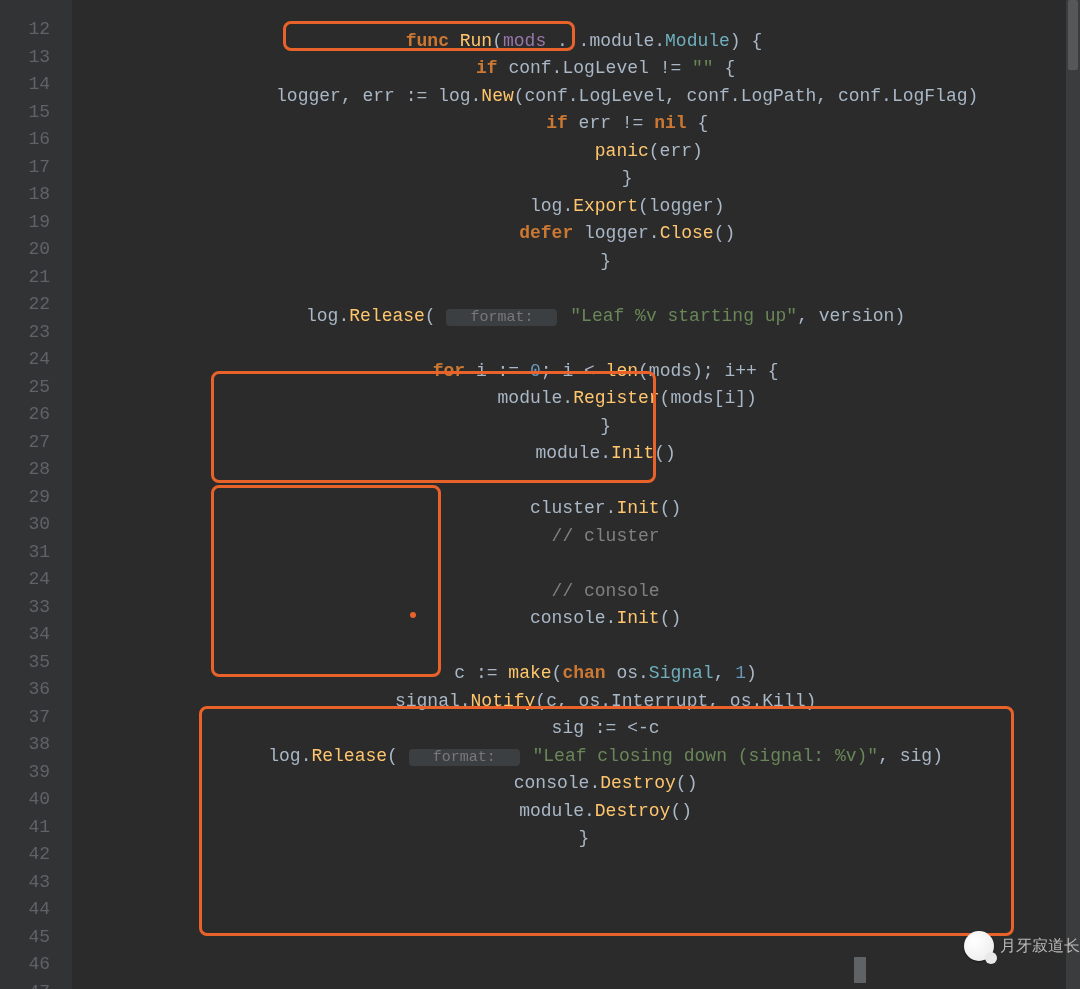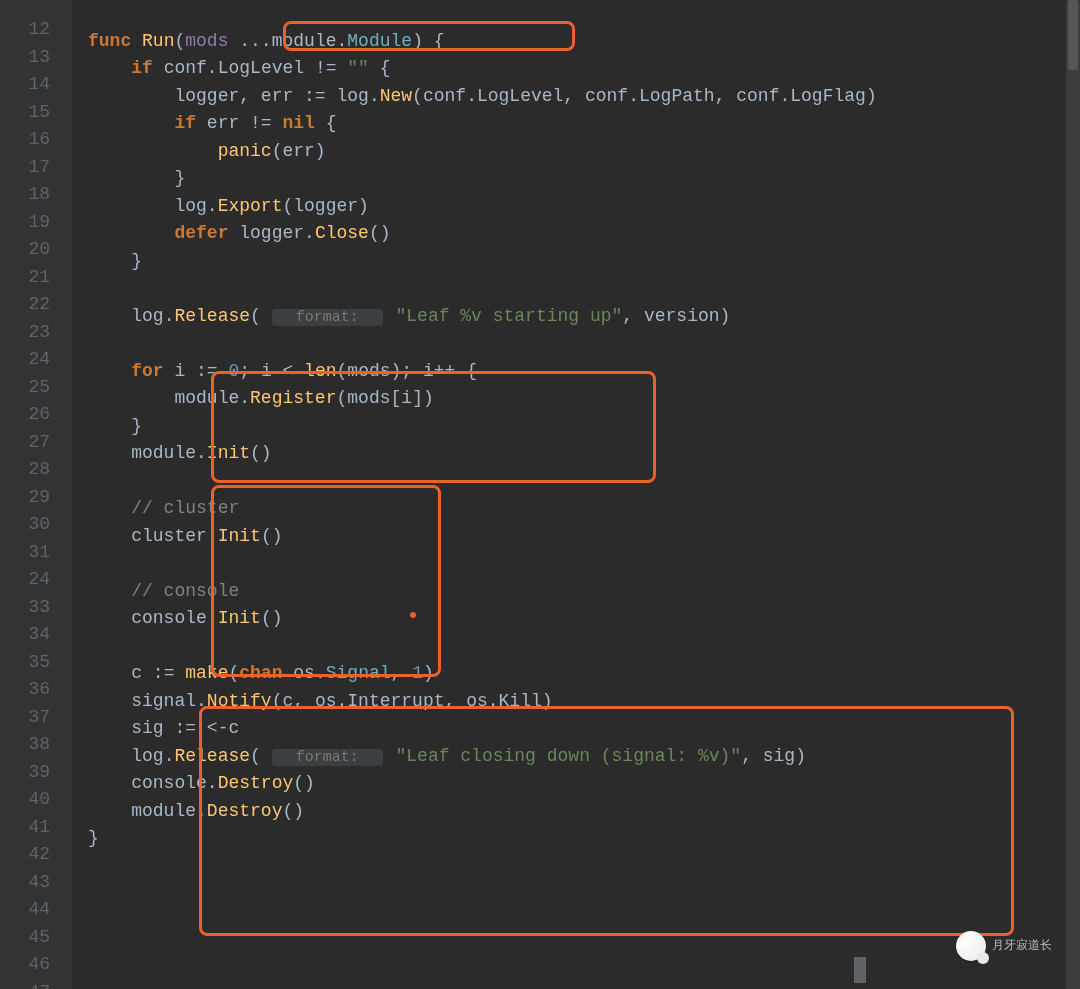--- a/index.html
+++ b/index.html
@@ -34,20 +34,21 @@
     width: 12px;
     background: #2b2b2b;
     flex-shrink: 0;
   }
   .code {
     flex: 1;
     background: #2b2b2b;
     padding-left: 4px;
     position: relative;
     color: #a9b7c6;
+    text-align: center;
   }
   .line {
     height: 27.5px;
     white-space: pre;
     position: relative;
   }
   .kw { color: #cc7832; font-weight: bold; }
   .fn { color: #ffc66d; }
   .ident { color: #a9b7c6; }
   .param { color: #9876aa; }
@@ -84,28 +85,28 @@
     position: absolute;
     left: 770px;
     top: 957px;
     width: 12px;
     height: 26px;
     background: #606366;
   }
 
   .watermark {
     position: absolute;
-    right: 28px;
+    right: 0;
     bottom: 28px;
     display: flex;
     align-items: center;
     gap: 6px;
     color: #b9b9b9;
     font-family: sans-serif;
-    font-size: 12px;
+    font-size: 16px;
     z-index: 20;
   }
   .watermark .bubble {
     width: 30px; height: 30px;
     background: radial-gradient(circle at 35% 35%, #fff, #e9e9e9);
     border-radius: 50%;
     position: relative;
     box-shadow: 0 1px 2px rgba(0,0,0,.4);
   }
   .watermark .bubble::after{
@@ -182,22 +183,22 @@
       <div class="line"><span class="op">        </span><span class="kw">defer</span><span class="op"> </span><span class="ident">logger</span><span class="punct">.</span><span class="fn">Close</span><span class="punct">()</span></div>
       <div class="line"><span class="op">    </span><span class="punct">}</span></div>
       <div class="line"></div>
       <div class="line"><span class="op">    </span><span class="ident">log</span><span class="punct">.</span><span class="fn">Release</span><span class="punct">( </span><span class="hint">format:</span><span class="op"> </span><span class="str">"Leaf %v starting up"</span><span class="punct">, </span><span class="ident">version</span><span class="punct">)</span></div>
       <div class="line"></div>
       <div class="line"><span class="op">    </span><span class="kw">for</span><span class="op"> </span><span class="ident">i</span><span class="op"> := </span><span class="num">0</span><span class="punct">; </span><span class="ident">i</span><span class="op"> &lt; </span><span class="fn">len</span><span class="punct">(</span><span class="ident">mods</span><span class="punct">); </span><span class="ident">i</span><span class="op">++ {</span></div>
       <div class="line"><span class="op">        </span><span class="ident">module</span><span class="punct">.</span><span class="fn">Register</span><span class="punct">(</span><span class="ident">mods</span><span class="punct">[</span><span class="ident">i</span><span class="punct">])</span></div>
       <div class="line"><span class="op">    </span><span class="punct">}</span></div>
       <div class="line"><span class="op">    </span><span class="ident">module</span><span class="punct">.</span><span class="fn">Init</span><span class="punct">()</span></div>
       <div class="line"></div>
+      <div class="line"><span class="op">    </span><span class="ident">cluster</span><span class="punct">.</span><span class="fn">Init</span><span class="punct">()</span></div>
       <div class="line"><span class="op">    </span><span class="cmt">// cluster</span></div>
-      <div class="line"><span class="op">    </span><span class="ident">cluster</span><span class="punct">.</span><span class="fn">Init</span><span class="punct">()</span></div>
       <div class="line"></div>
       <div class="line"><span class="op">    </span><span class="cmt">// console</span></div>
       <div class="line"><span class="op">    </span><span class="ident">console</span><span class="punct">.</span><span class="fn">Init</span><span class="punct">()</span></div>
       <div class="line"></div>
       <div class="line"><span class="op">    </span><span class="ident">c</span><span class="op"> := </span><span class="fn">make</span><span class="punct">(</span><span class="kw">chan</span><span class="op"> </span><span class="ident">os</span><span class="punct">.</span><span class="type">Signal</span><span class="punct">, </span><span class="num">1</span><span class="punct">)</span></div>
       <div class="line"><span class="op">    </span><span class="ident">signal</span><span class="punct">.</span><span class="fn">Notify</span><span class="punct">(</span><span class="ident">c</span><span class="punct">, </span><span class="ident">os</span><span class="punct">.</span><span class="ident">Interrupt</span><span class="punct">, </span><span class="ident">os</span><span class="punct">.</span><span class="ident">Kill</span><span class="punct">)</span></div>
       <div class="line"><span class="op">    </span><span class="ident">sig</span><span class="op"> := &lt;-</span><span class="ident">c</span></div>
       <div class="line"><span class="op">    </span><span class="ident">log</span><span class="punct">.</span><span class="fn">Release</span><span class="punct">( </span><span class="hint">format:</span><span class="op"> </span><span class="str">"Leaf closing down (signal: %v)"</span><span class="punct">, </span><span class="ident">sig</span><span class="punct">)</span></div>
       <div class="line"><span class="op">    </span><span class="ident">console</span><span class="punct">.</span><span class="fn">Destroy</span><span class="punct">()</span></div>
       <div class="line"><span class="op">    </span><span class="ident">module</span><span class="punct">.</span><span class="fn">Destroy</span><span class="punct">()</span></div>

